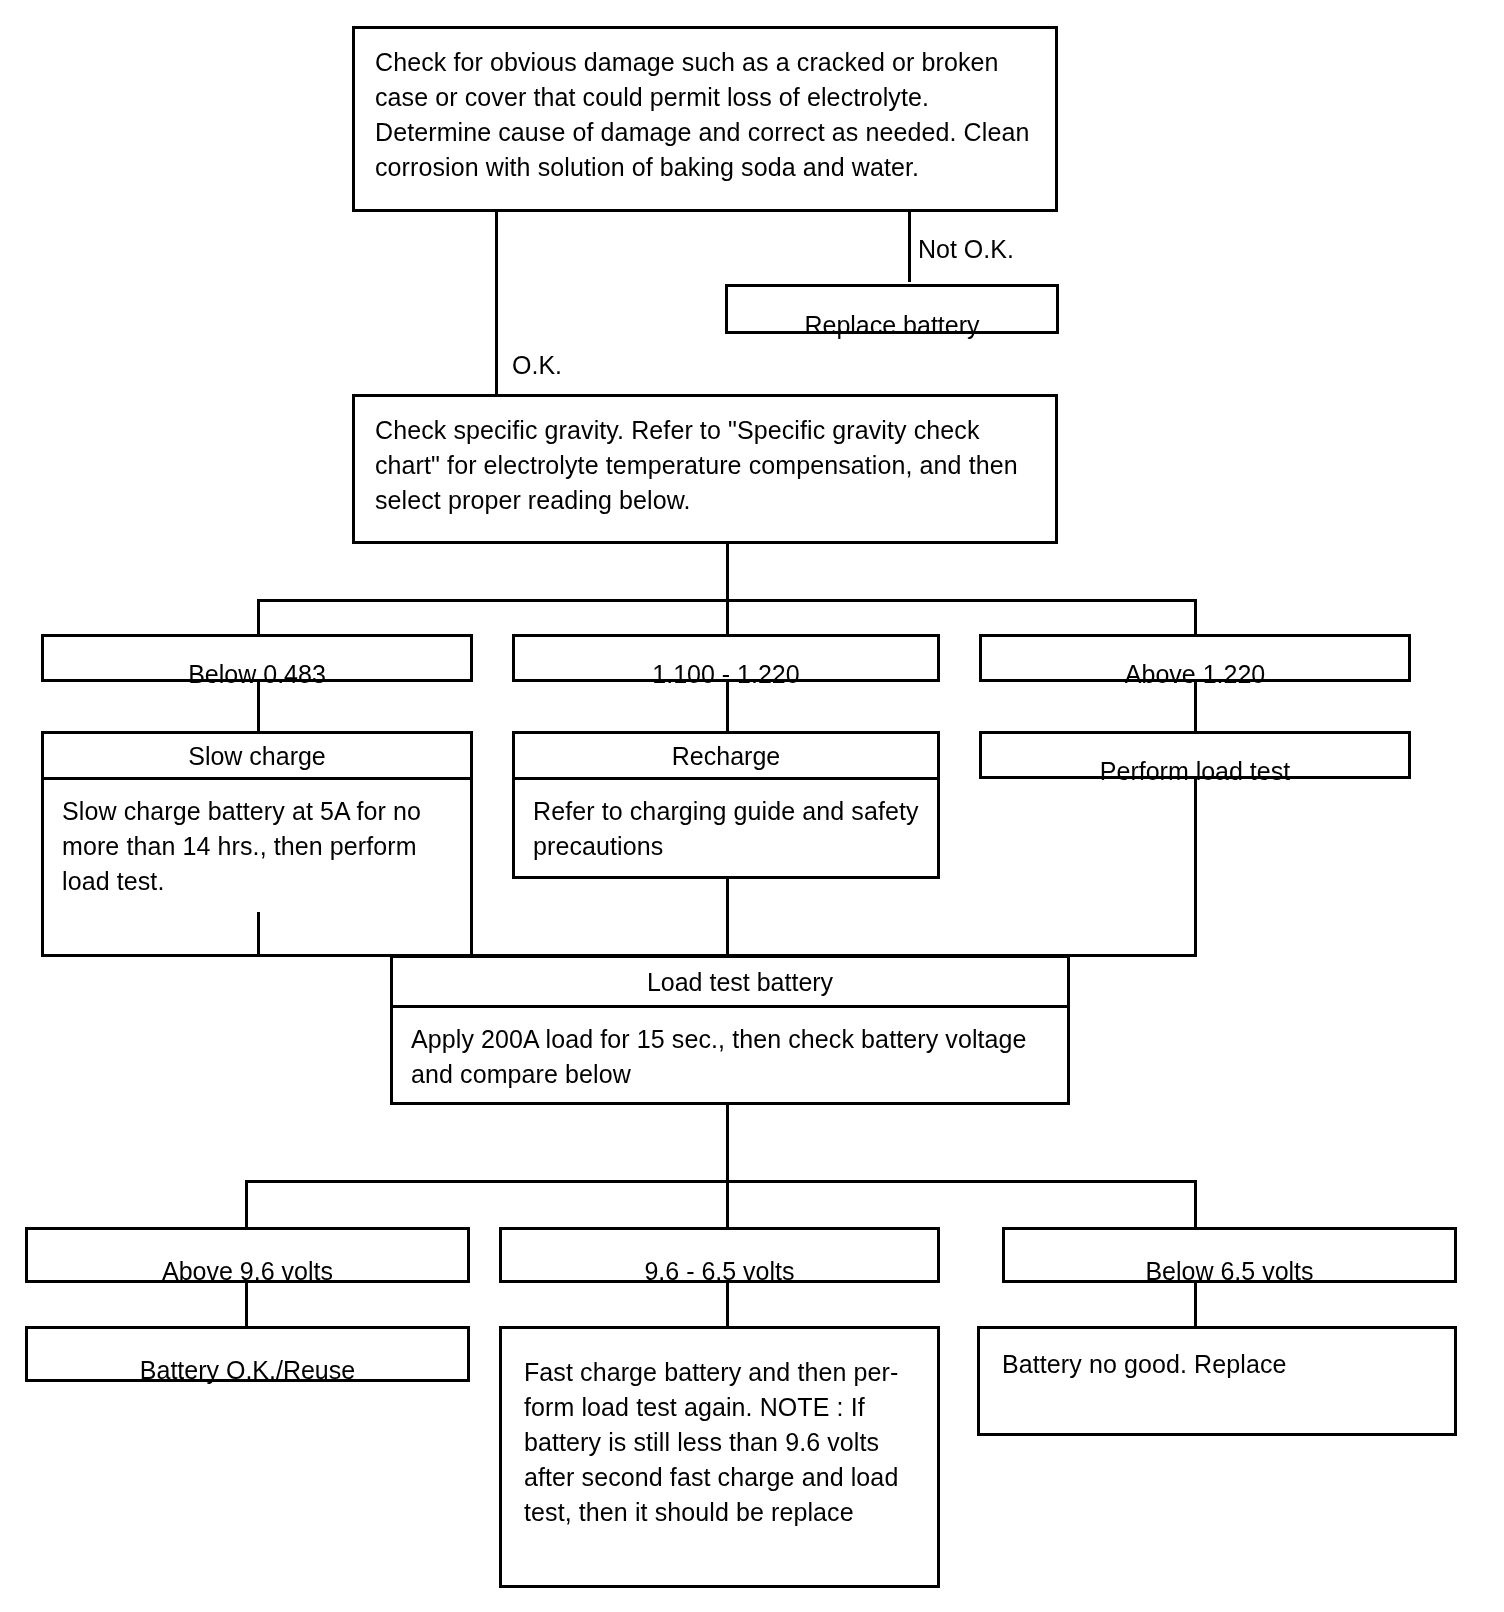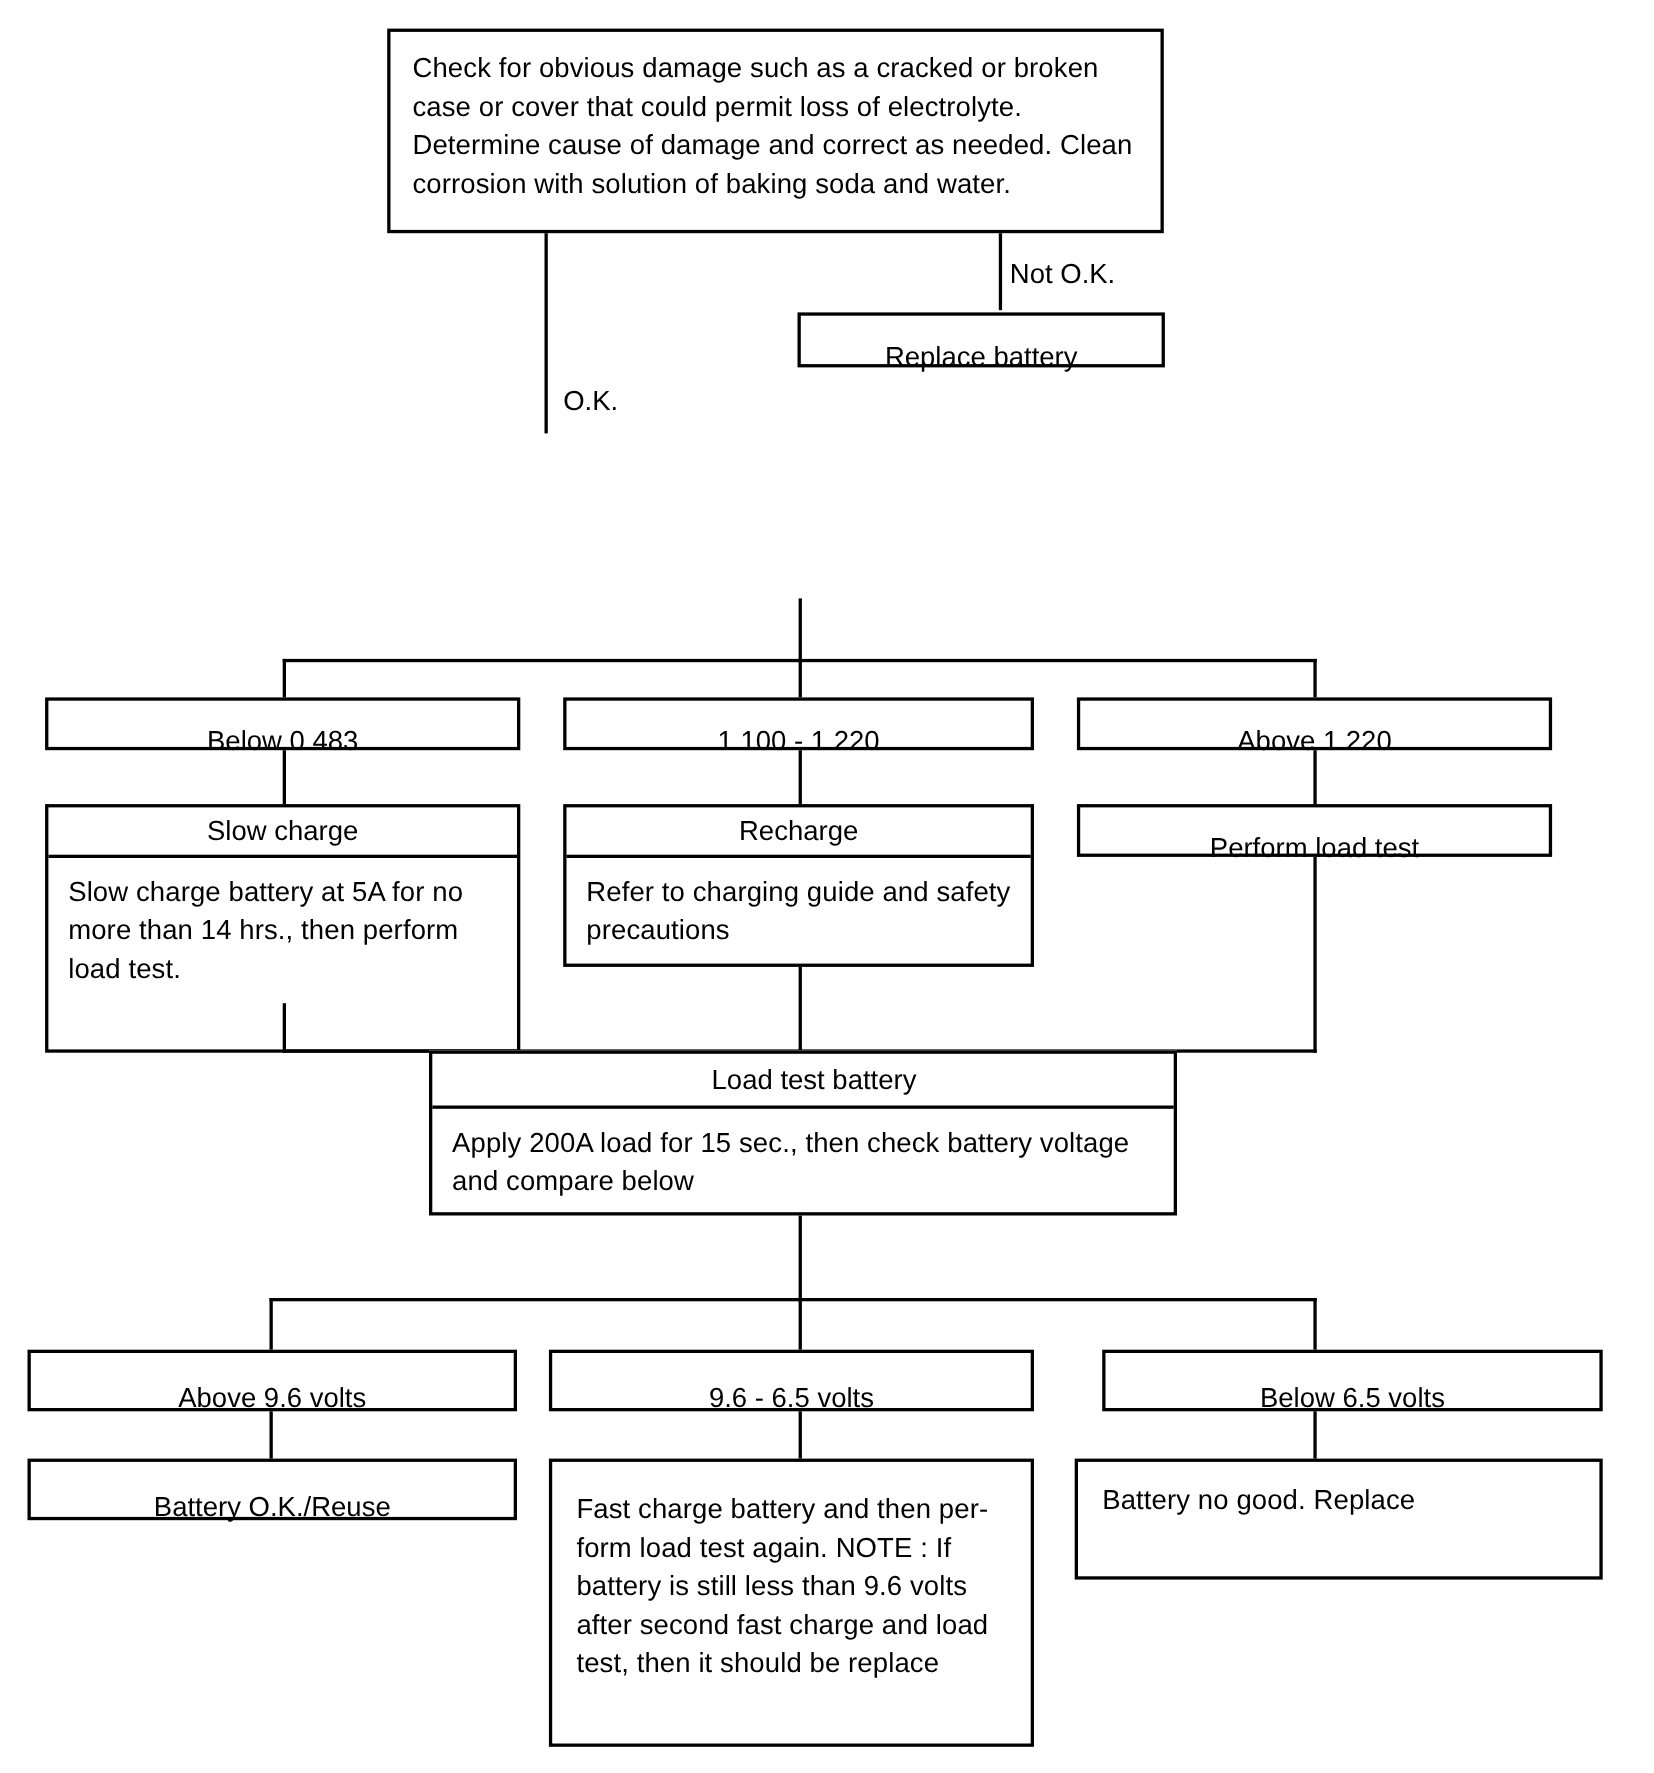--- a/index.html
+++ b/index.html
@@ -52,20 +52,28 @@
 
   <div class="vline" style="left:495px;top:212px;height:182px;"></div>
   <div class="edgelabel" style="left:512px;top:350px;">O.K.</div>
 
   <div class="box" style="left:725px;top:284px;width:334px;height:50px;">
     <div class="solo">
       <span>Replace battery</span>
     </div>
   </div>
 
+  <div class="box" style="left:352px;top:394px;width:706px;height:150px;">
+    <div class="pad">
+      <div class="tx left">Check specific gravity.
+Refer to "Specific gravity check chart" for electrolyte
+temperature compensation, and then select proper
+reading below.</div>
+    </div>
+  </div>
 
   <div class="vline" style="left:726px;top:544px;height:58px;"></div>
   <div class="hline" style="left:257px;top:599px;width:940px;"></div>
   <div class="vline" style="left:257px;top:599px;height:36px;"></div>
   <div class="vline" style="left:726px;top:599px;height:36px;"></div>
   <div class="vline" style="left:1194px;top:599px;height:36px;"></div>
 
   <div class="box" style="left:41px;top:634px;width:432px;height:48px;">
     <div class="solo">
       <span>Below 0.483</span>

